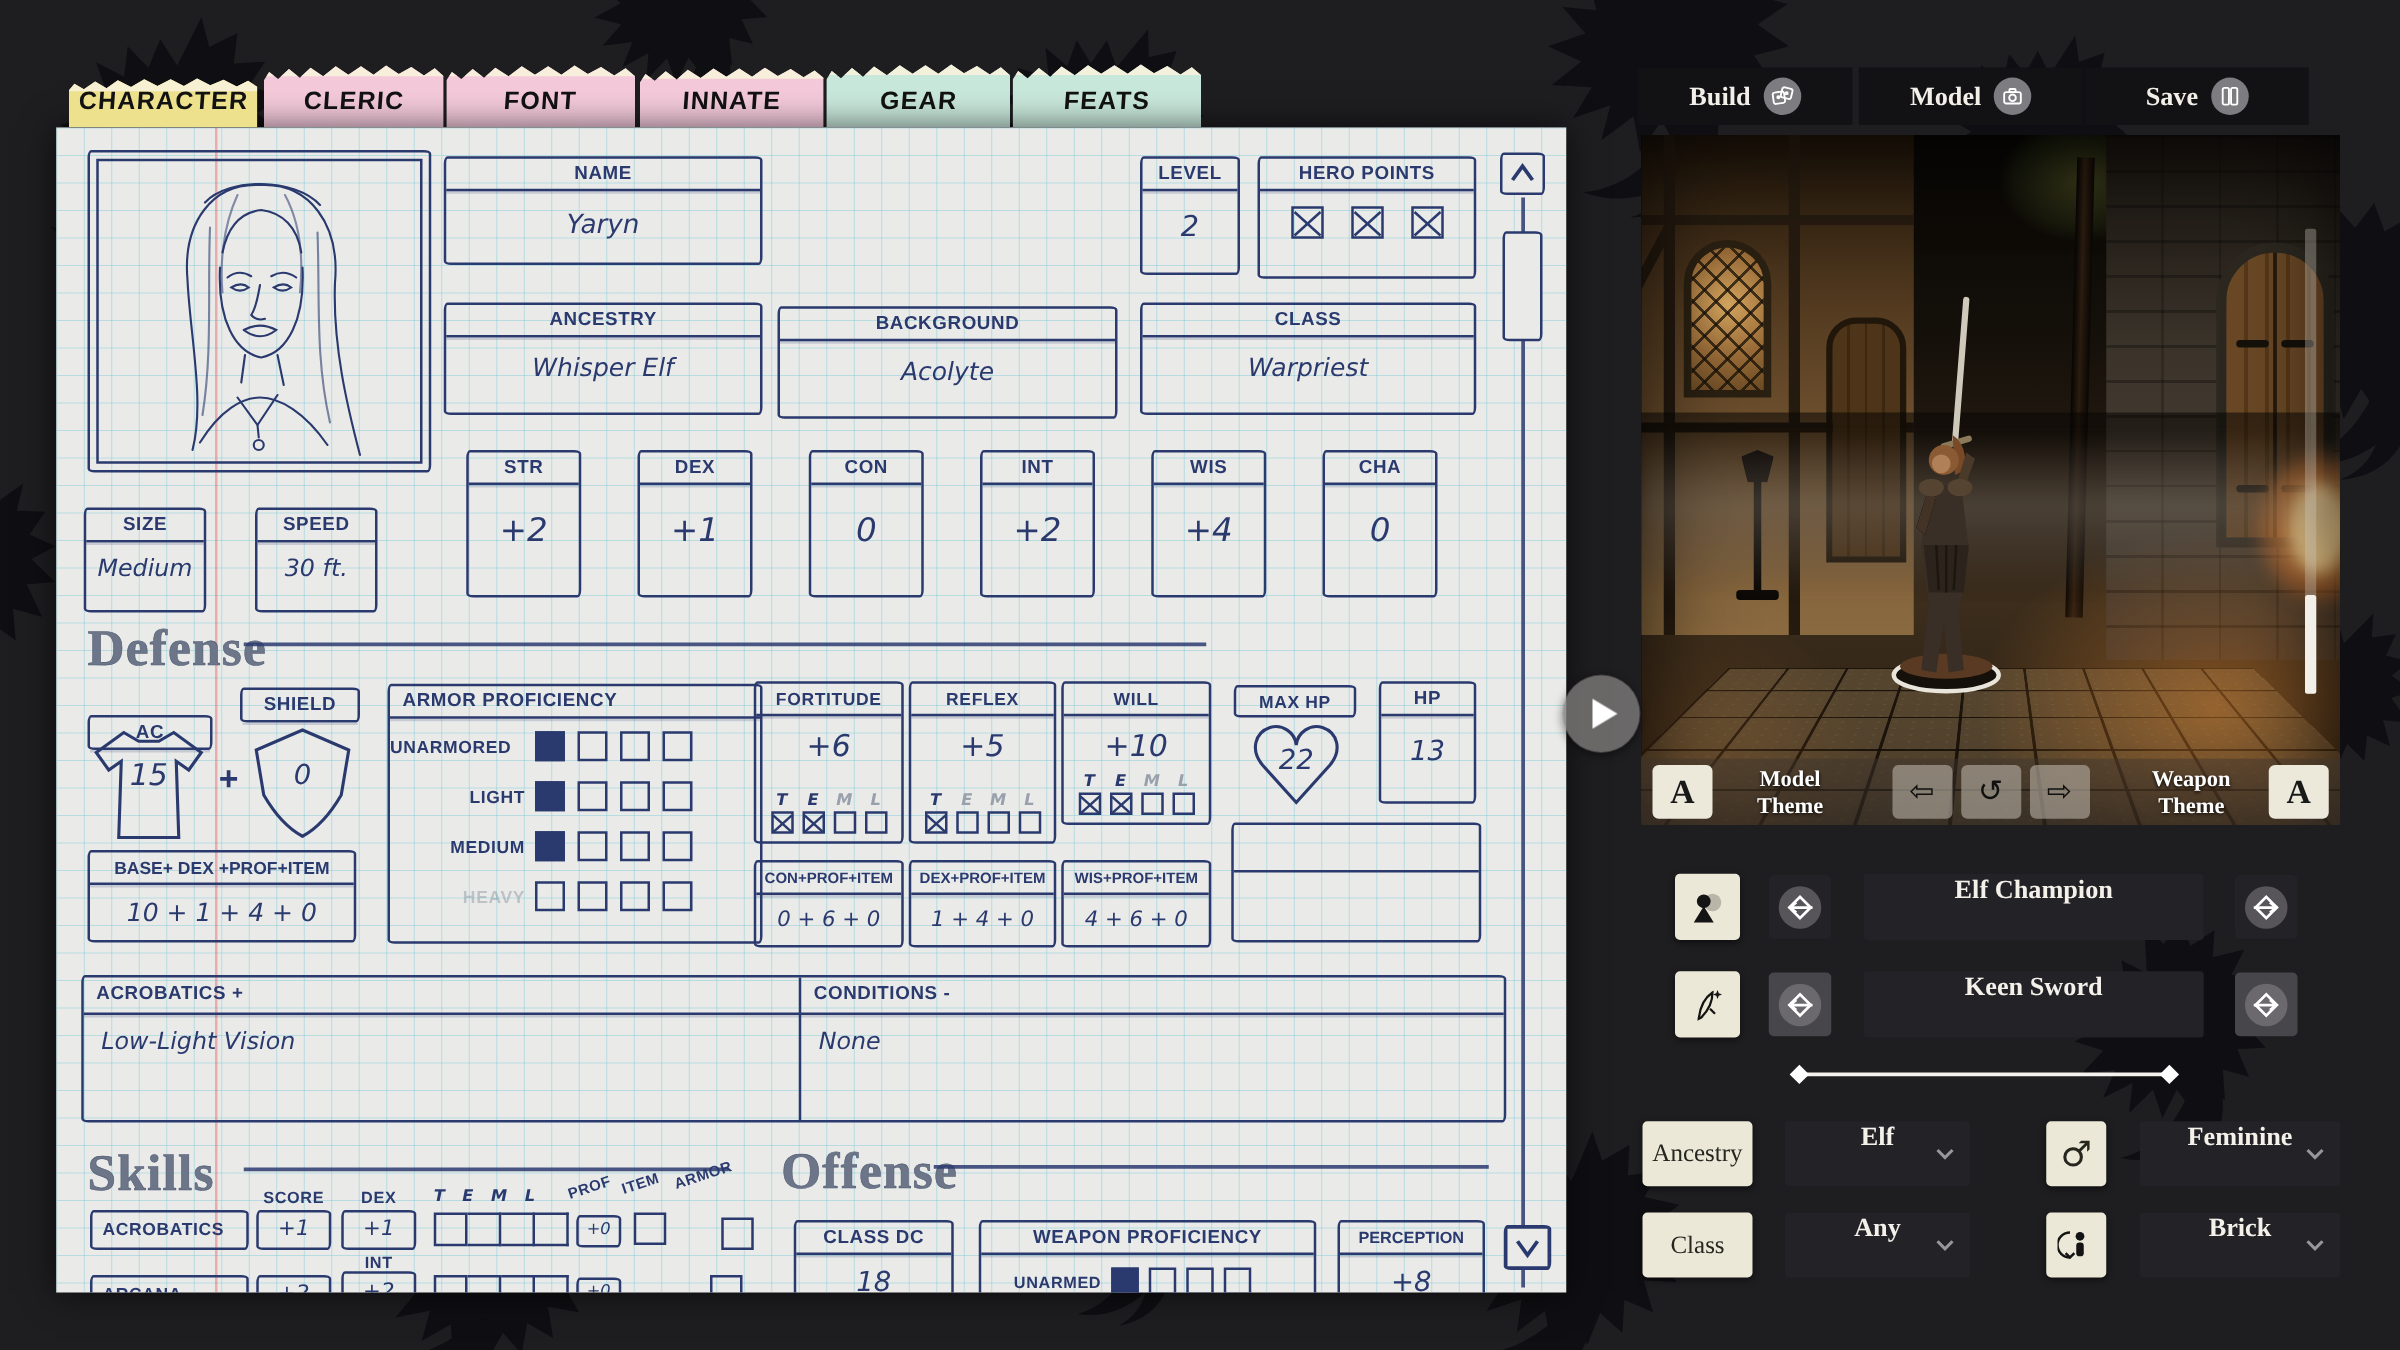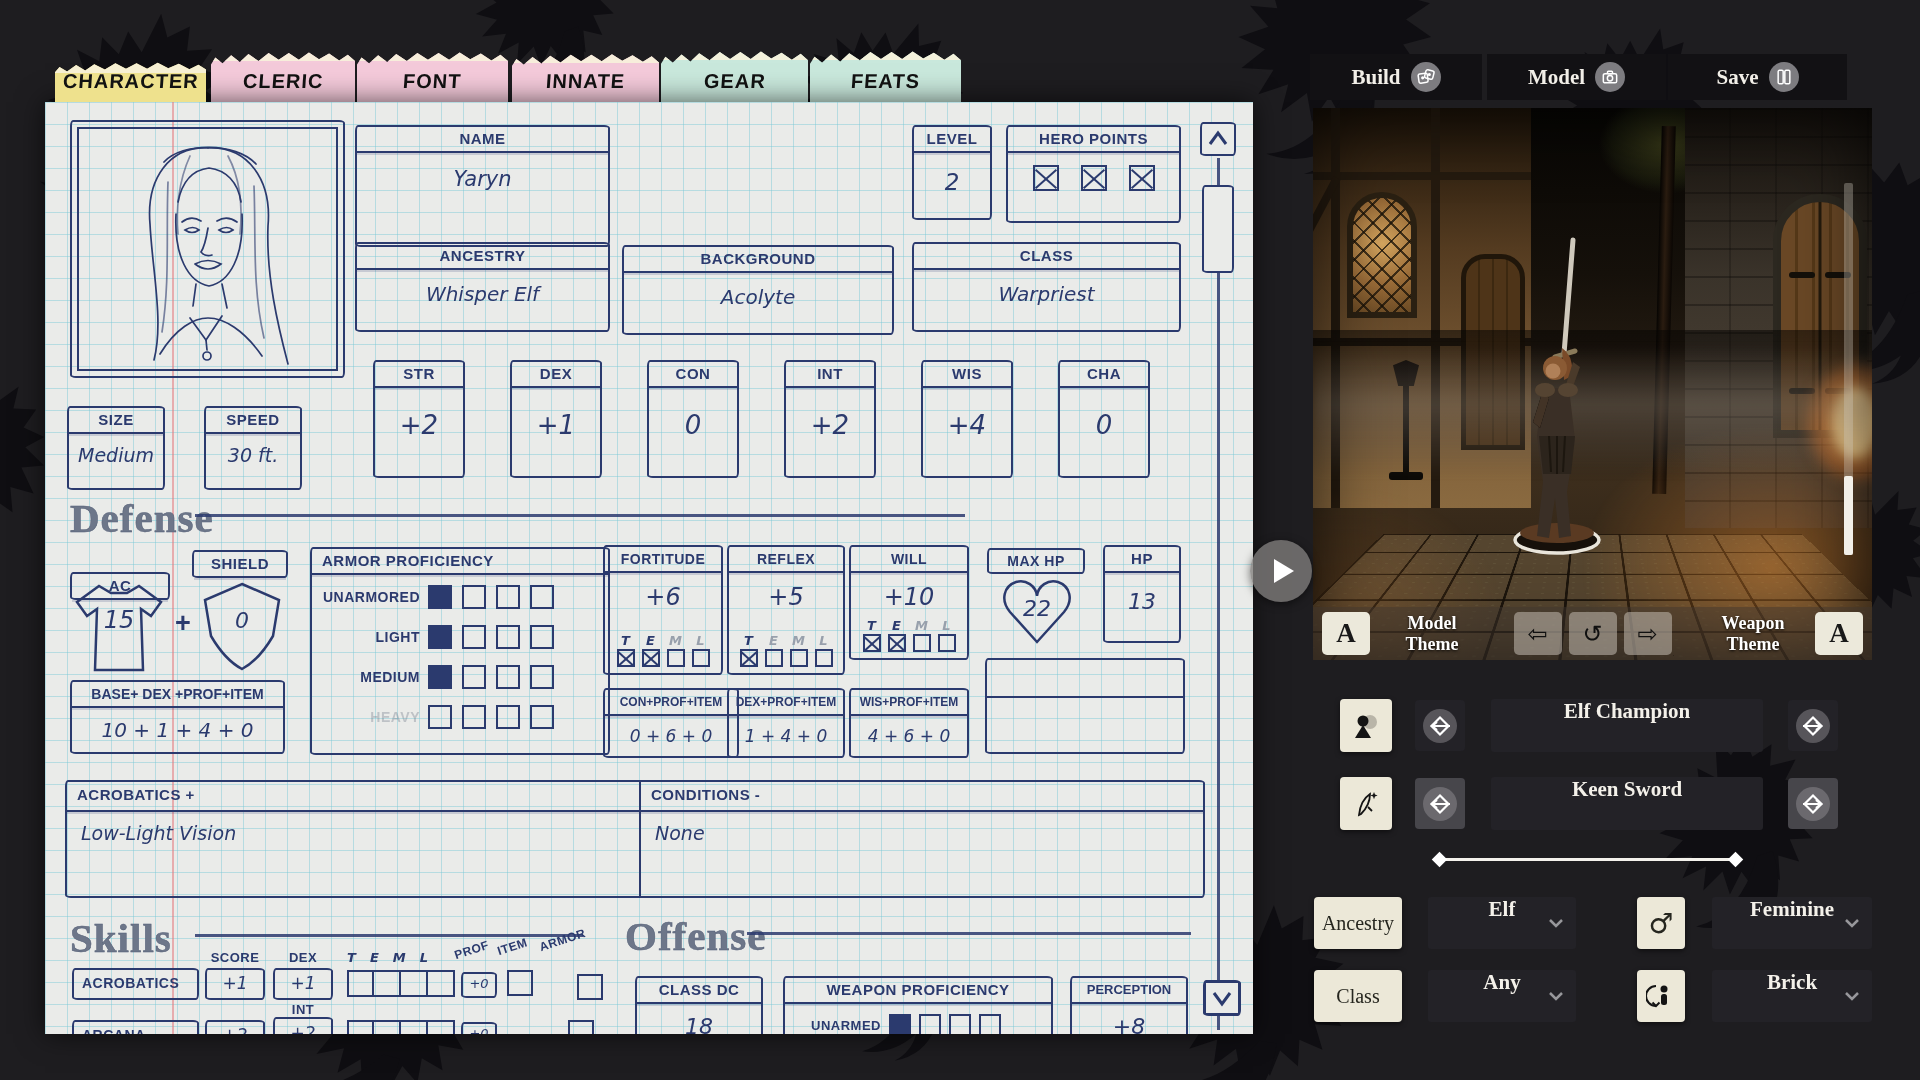--- a/index.html
+++ b/index.html
@@ -132,21 +132,21 @@
       <path d="M134 218 l1 10"></path>
           <circle cx="135" cy="234" r="4"></circle>
       <path d="M96 60 C94 110 98 160 90 210" opacity=".6"></path>
       <path d="M182 64 C184 114 180 164 192 216" opacity=".6"></path>
       <path d="M118 34 C106 60 104 90 106 112" opacity=".55"></path>
       <path d="M156 34 C170 60 170 92 168 112" opacity=".55"></path>
     </svg>
   </div>
 
   
-  <div class="fbox" style="left:310px;top:23px;width:255px;height:122px">
+  <div class="fbox" style="left:310px;top:23px;width:255px;height:87px">
     <div class="fh">NAME</div>
     <div class="fv" style="top:40px;font-size:21px">Yaryn</div>
   </div>
   <div class="fbox" style="left:867px;top:23px;width:80px;height:95px">
     <div class="fh">LEVEL</div>
     <div class="fv" style="top:42px;font-size:23px">2</div>
   </div>
   <div class="fbox" style="left:961px;top:23px;width:175px;height:98px">
     <div class="fh">HERO POINTS</div>
     <div class="abs" style="left:0;right:0;top:38px;display:flex;justify-content:center;gap:22px">
@@ -226,21 +226,21 @@
   <div class="fv" style="left:150px;top:506px;width:94px;font-size:22px">0</div>
 
   <div class="fbox" style="left:25px;top:578px;width:215px;height:74px">
     <div class="fh sm" style="font-size:14px">BASE+ DEX +PROF+ITEM</div>
     <div class="fv" style="top:36px;font-size:20px">10 + 1 + 4 + 0</div>
   </div>
 
   <div class="fbox" style="left:265px;top:445px;width:300px;height:208px">
     <div class="fh" style="text-align:left;padding-left:10px">ARMOR PROFICIENCY</div>
     <div class="abs" style="left:0;top:36px;width:100%;display:flex;align-items:center">
-      <span class="lblk" style="width:108px;text-align:right;font-size:14px;margin-right:8px">UNARMORED</span>
+      <span class="lblk" style="width:108px;text-align:left;font-size:14px;margin-right:8px">UNARMORED</span>
       <span style="display:flex;gap:10px">
         <span class="cb f on" style="width:24px;height:24px"></span>
         <span class="cb" style="width:24px;height:24px"></span>
         <span class="cb" style="width:24px;height:24px"></span>
         <span class="cb" style="width:24px;height:24px"></span>
           </span>
     </div>
     <div class="abs" style="left:0;top:76px;width:100%;display:flex;align-items:center">
       <span class="lblk" style="width:108px;text-align:right;font-size:14px;margin-right:8px">LIGHT</span>
       <span style="display:flex;gap:10px">
@@ -331,21 +331,21 @@
             <span class="teml-letter">M</span>
             <span class="cb x" style="width:18px;height:18px"></span>
           </span>
       <span style="display:flex;flex-direction:column;align-items:center;gap:1px">
             <span class="teml-letter">L</span>
             <span class="cb x" style="width:18px;height:18px"></span>
           </span>
     </div>
   </div>
 
-  <div class="fbox" style="left:558px;top:586px;width:136px;height:70px">
+  <div class="fbox" style="left:558px;top:586px;width:120px;height:70px">
     <div class="fh sm">CON+PROF+ITEM</div>
     <div class="fv" style="top:36px;font-size:17px">0 + 6 + 0</div>
       </div>
   <div class="fbox" style="left:682px;top:586px;width:118px;height:70px">
     <div class="fh sm">DEX+PROF+ITEM</div>
     <div class="fv" style="top:36px;font-size:17px">1 + 4 + 0</div>
       </div>
   <div class="fbox" style="left:804px;top:586px;width:120px;height:70px">
     <div class="fh sm">WIS+PROF+ITEM</div>
     <div class="fv" style="top:36px;font-size:17px">4 + 6 + 0</div>

